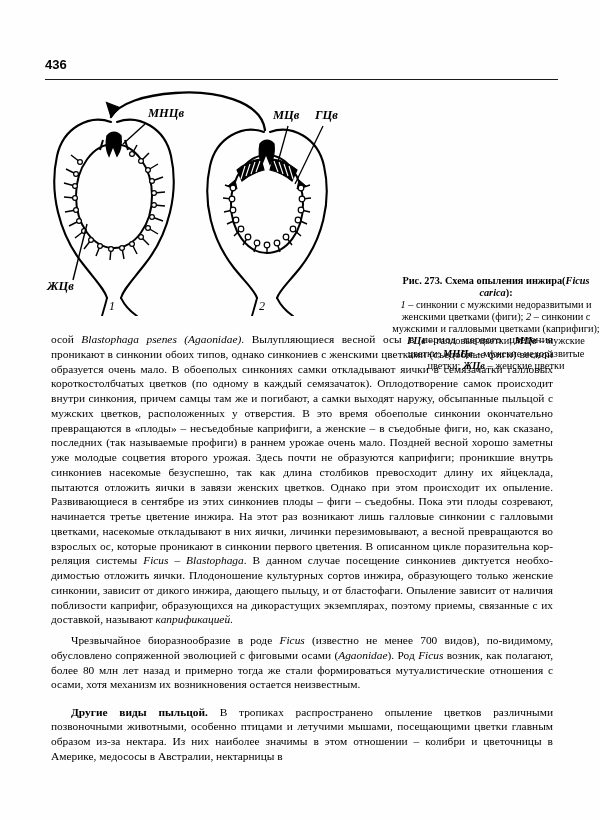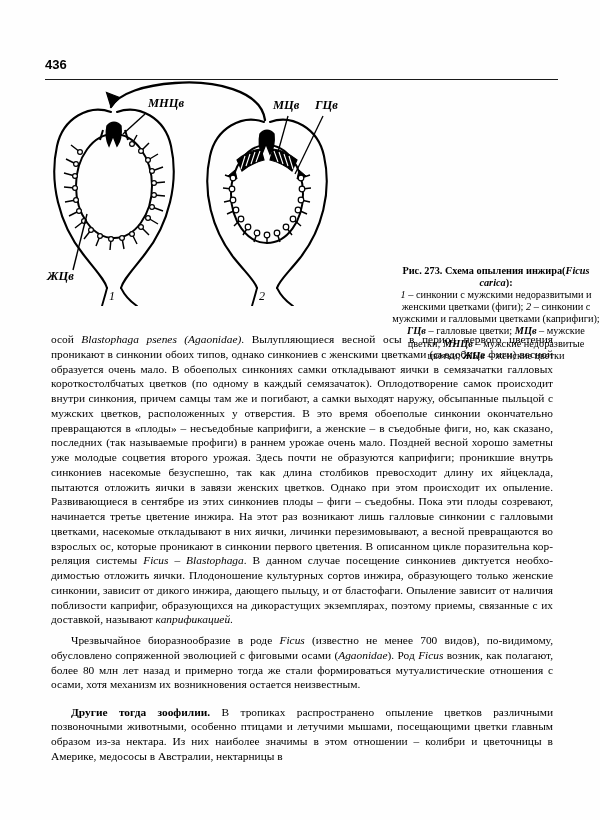--- a/index.html
+++ b/index.html
@@ -58,21 +58,21 @@
     top: 79px;
     width: 513px;
     height: 1px;
     background: #1a1a1a;
   }
 
   
   .figure-area {
     position: absolute;
     left: 45px;
-    top: 74px;
+    top: 84px;
     width: 513px;
     height: 232px;
   }
   .fig-svg {
     position: absolute;
     left: 0;
     top: 0;
   }
 
   .fig-caption {
@@ -238,16 +238,16 @@
     </svg>
 
     <div class="fig-caption"><span class="cap-title">Рис. 273. Схема опыления инжира</span><span class="cap-title">(</span><span class="bi">Ficus carica</span><span class="cap-title">):</span><br><span class="it">1</span><span> – синконии с мужскими недоразвиты­ми и женскими цветками (фиги); </span><span class="it">2</span><span> – синконии с мужскими и галловыми цвет­ками (каприфиги); </span><span class="bi">ГЦв</span><span> – галловые цвет­ки; </span><span class="bi">МЦв</span><span> – мужские цветки; </span><span class="bi">МНЦв</span><span> – мужские недоразвитые цветки; </span><span class="bi">ЖЦв</span><span> – женские цветки</span></div>
   </div>
 
   <div class="body-text">
     <p><span>осой </span><span class="it">Blastophaga psenes (Agaonidae)</span><span>. Вылупляющиеся весной осы в период первого цветения проникают в синконии обоих типов, однако синкониев с женскими цветками (съедобные фи­ги) весной образуется очень мало. В обоеполых синкониях самки откладывают яички в семяза­чатки галловых короткостолбчатых цветков (по одному в каждый семязачаток). Оплодотворе­ние самок происходит внутри синкония, причем самцы там же и погибают, а самки выходят наружу, обсыпанные пыльцой с мужских цветков, расположенных у отверстия. В это время обоеполые синконии окончательно превращаются в «плоды» – несъедобные каприфиги, а женские – в съедобные фиги, но, как сказано, последних (так называемые профиги) в раннем урожае очень мало. Поздней весной хорошо заметны уже молодые соцветия второго урожая. Здесь почти не образуются каприфиги; проникшие внутрь синкониев насекомые безуспешно, так как длина столбиков превосходит длину их яйцеклада, пытаются отложить яички в завязи женских цветков. Однако при этом происходит их опыление. Развивающиеся в сентябре из этих синкониев плоды – фиги – съедобны. Пока эти плоды созревают, начинается третье цве­тение инжира. На этот раз возникают лишь галловые синконии с галловыми цветками, насеко­мые откладывают в них яички, личинки перезимовывают, а весной превращаются во взрослых ос, которые проникают в синконии первого цветения. В описанном цикле поразительна кор­реляция системы </span><span class="it">Ficus – Blastophaga</span><span>. В данном случае посещение синкониев диктуется необхо­димостью отложить яички. Плодоношение культурных сортов инжира, образующего только женские синконии, зависит от дикого инжира, дающего пыльцу, и от бластофаги. Опыление за­висит от наличия поблизости каприфиг, образующихся на дикорастущих экземплярах, поэто­му приемы, связанные с их доставкой, называют </span><span class="it">капрификацией</span><span>.</span></p>
 
     <p class="indent"><span>Чрезвычайное биоразнообразие в роде </span><span class="it">Ficus</span><span> (известно не менее 700 видов), по-видимому, обусловлено сопряженной эволюцией с фиговыми осами (</span><span class="it">Agaonidae</span><span>). Род </span><span class="it">Ficus</span><span> возник, как по­лагают, более 80 млн лет назад и примерно тогда же стали формироваться мутуалистические от­ношения с осами, хотя механизм их возникновения остается неизвестным.</span></p>
 
-    <p class="indent gap"><span class="bd">Другие тогда зоофилии.</span><span> В тропиках распространено опыление цветков различны­ми позвоночными животными, особенно птицами и летучими мышами, посещаю­щими цветки главным образом из-за нектара. Из них наиболее значимы в этом отно­шении – колибри и цветочницы в Америке, медососы в Австралии, нектарницы в</span></p>
+    <p class="indent gap"><span class="bd">Другие виды пыльцой.</span><span> В тропиках распространено опыление цветков различны­ми позвоночными животными, особенно птицами и летучими мышами, посещаю­щими цветки главным образом из-за нектара. Из них наиболее значимы в этом отно­шении – колибри и цветочницы в Америке, медососы в Австралии, нектарницы в</span></p>
   </div>
 
 </div>
 
 </body></html>

